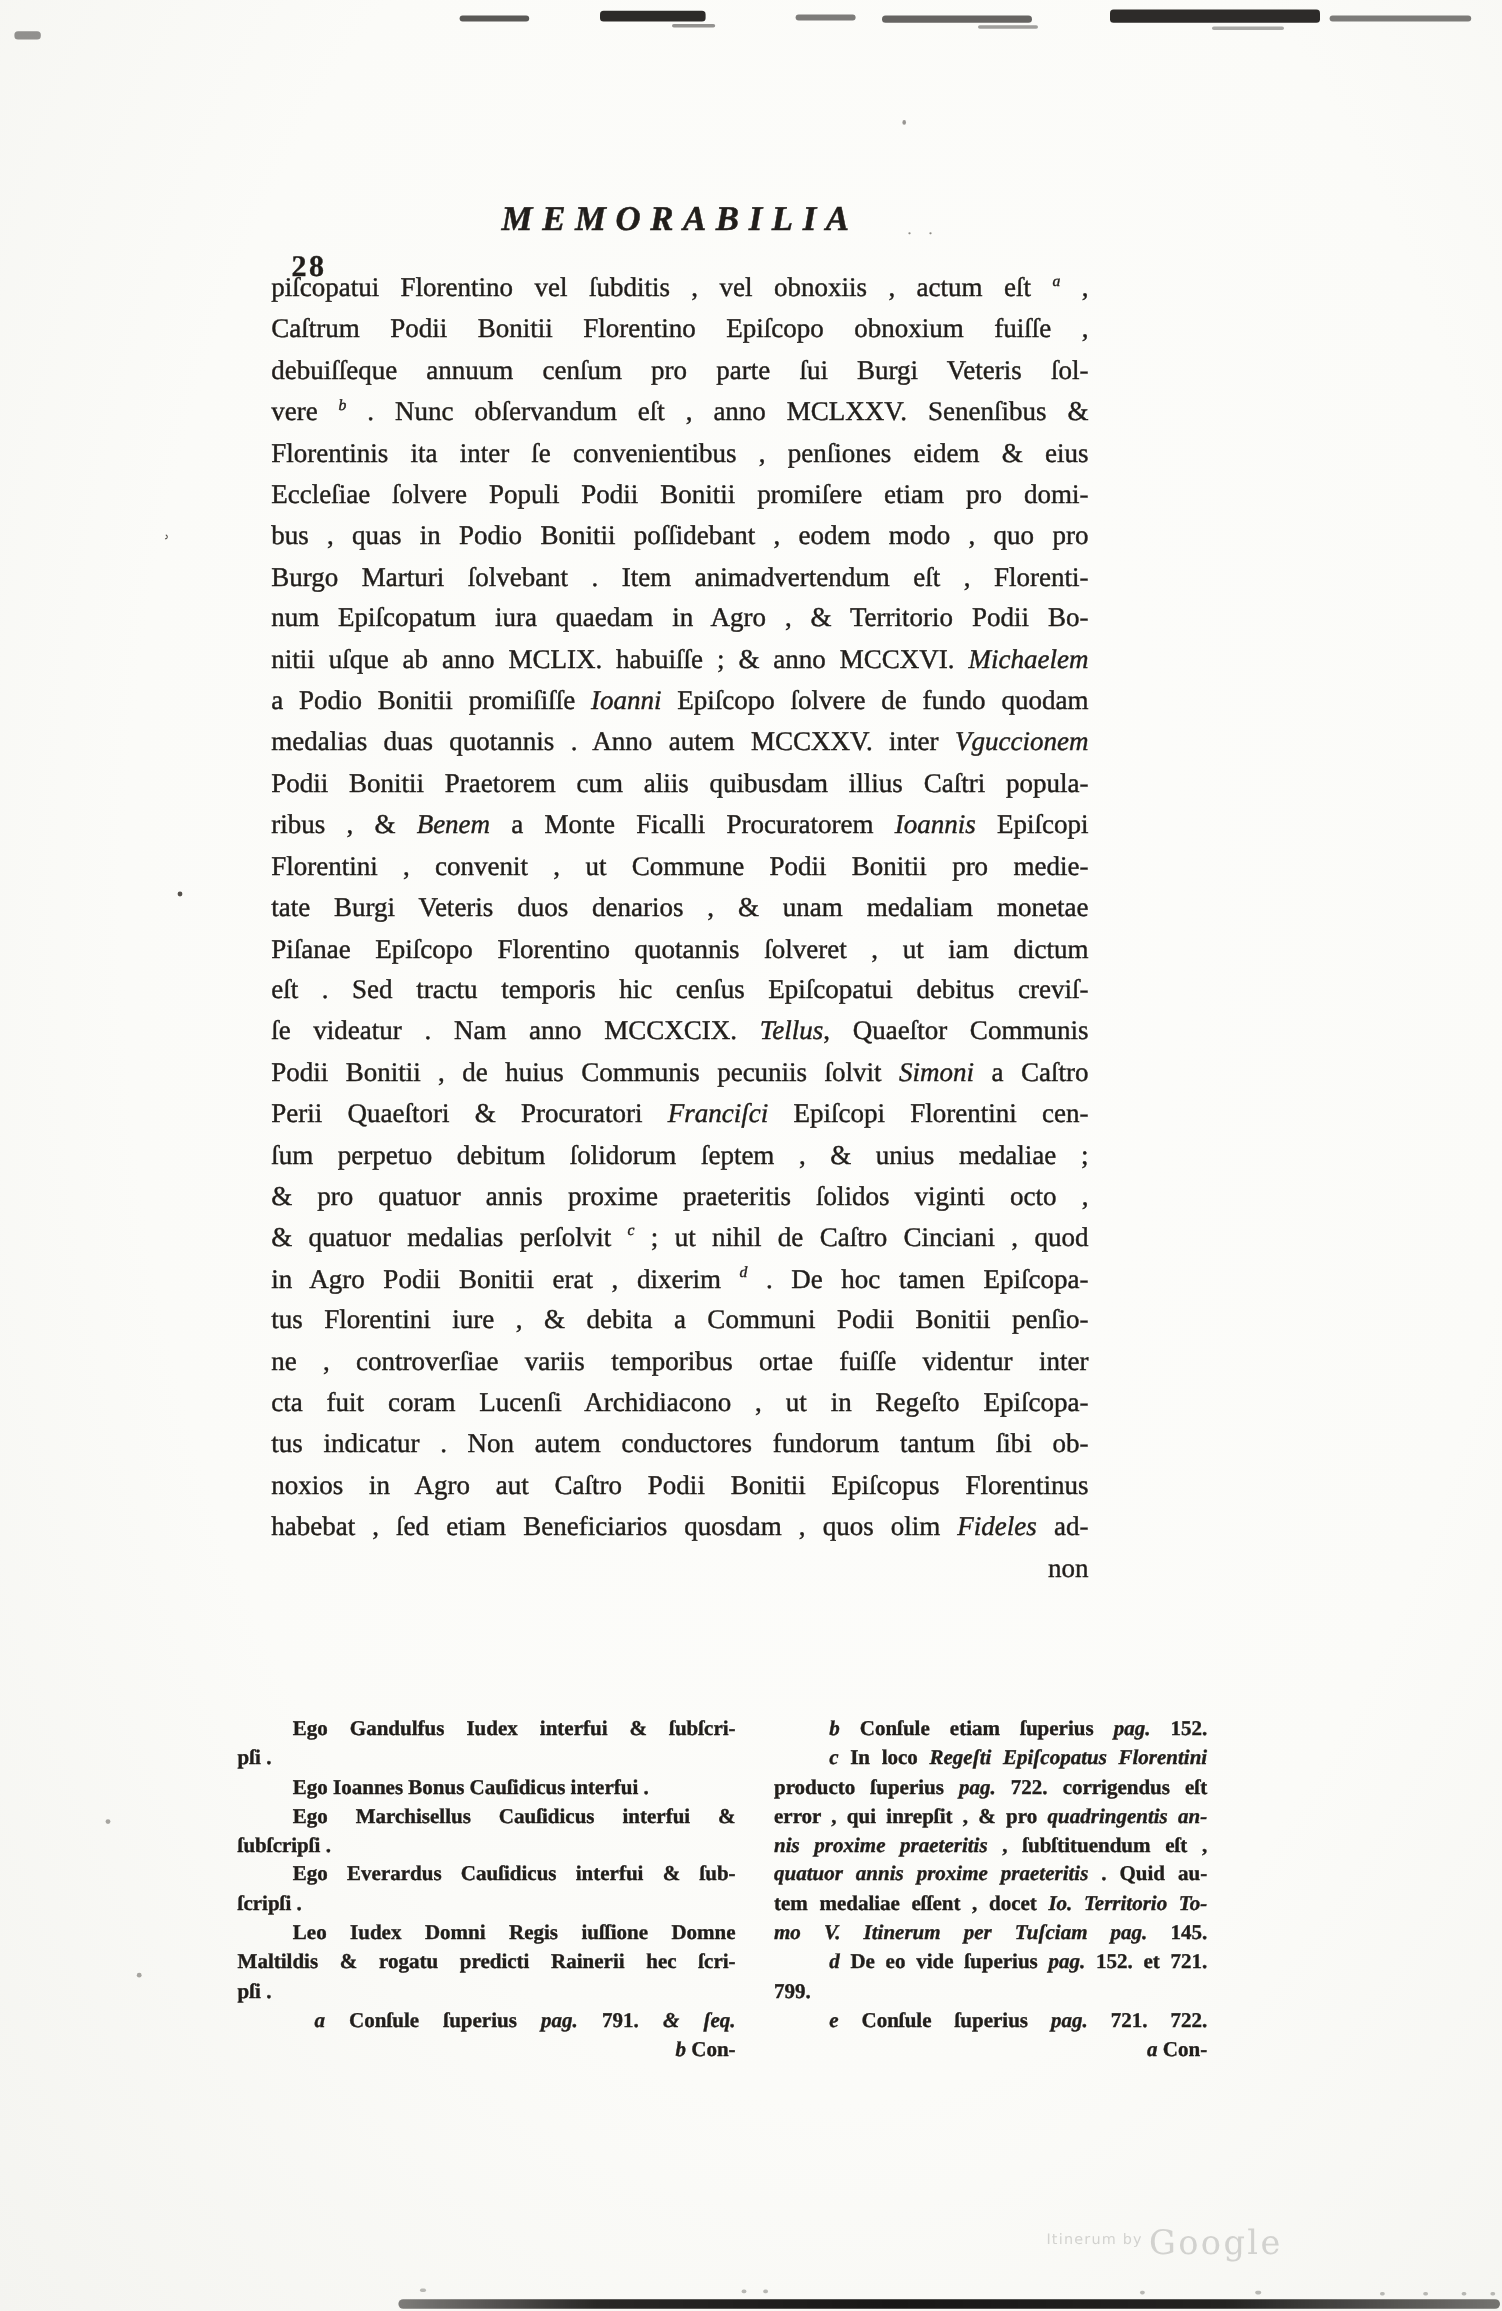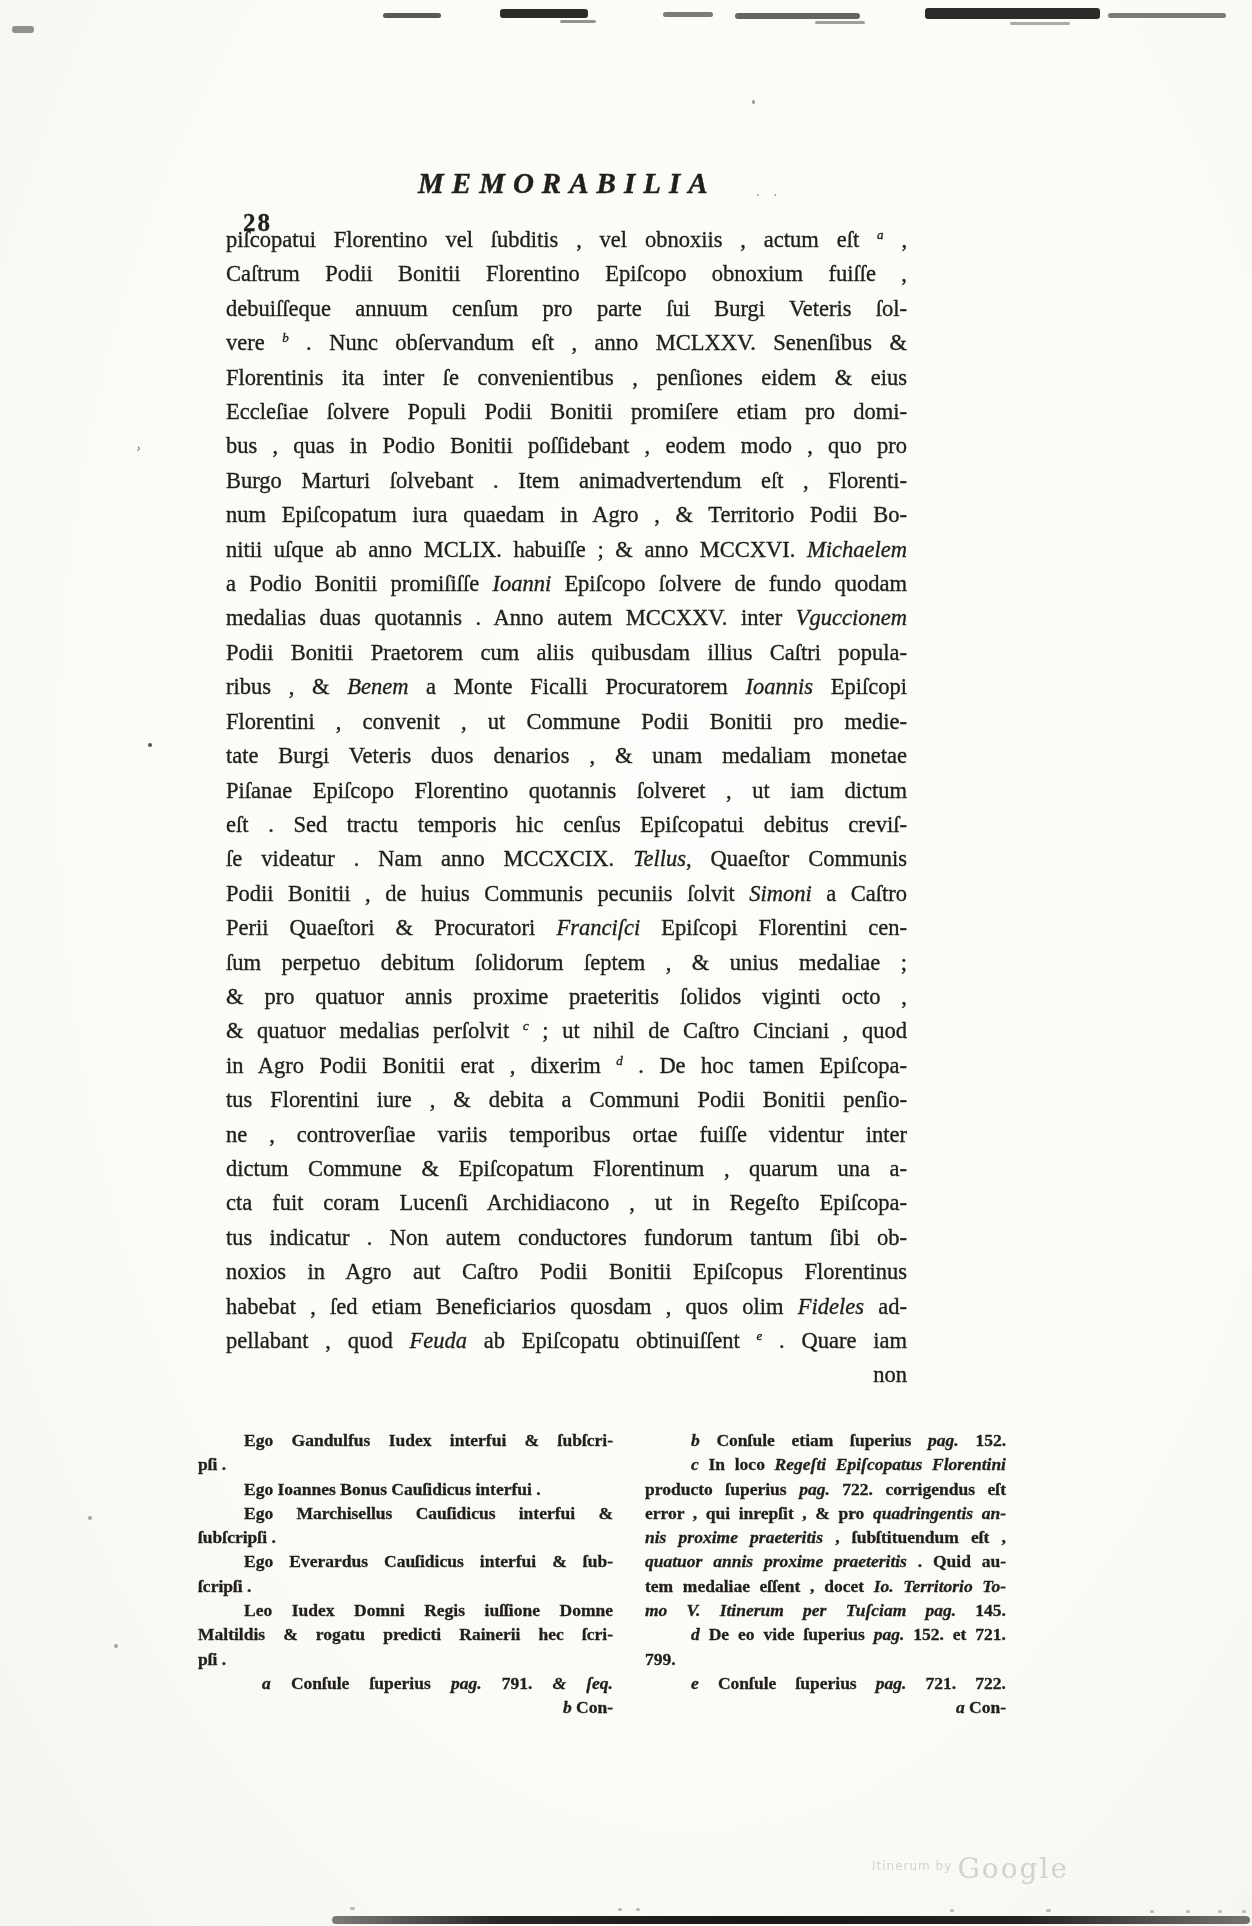--- a/index.html
+++ b/index.html
@@ -125,26 +125,24 @@
       <div class="tline">eſt . Sed tractu temporis hic cenſus Epiſcopatui debitus creviſ-</div>
       <div class="tline">ſe videatur . Nam anno MCCXCIX. <em>Tellus</em>, Quaeſtor Communis</div>
       <div class="tline">Podii Bonitii , de huius Communis pecuniis ſolvit <em>Simoni</em> a Caſtro</div>
       <div class="tline">Perii Quaeſtori &amp; Procuratori <em>Franciſci</em> Epiſcopi Florentini cen-</div>
       <div class="tline">ſum perpetuo debitum ſolidorum ſeptem , &amp; unius medaliae ;</div>
       <div class="tline">&amp; pro quatuor annis proxime praeteritis ſolidos viginti octo ,</div>
       <div class="tline">&amp; quatuor medalias perſolvit <sup class="fnref">c</sup> ; ut nihil de Caſtro Cinciani , quod</div>
       <div class="tline">in Agro Podii Bonitii erat , dixerim <sup class="fnref">d</sup> . De hoc tamen Epiſcopa-</div>
       <div class="tline">tus Florentini iure , &amp; debita a Communi Podii Bonitii penſio-</div>
       <div class="tline">ne , controverſiae variis temporibus ortae fuiſſe videntur inter</div>
-      <div class="tline">dictum Commune &amp; Epiſcopatum Florentinum , quarum una a-</div>
       <div class="tline">cta fuit coram Lucenſi Archidiacono , ut in Regeſto Epiſcopa-</div>
       <div class="tline">tus indicatur . Non autem conductores fundorum tantum ſibi ob-</div>
       <div class="tline">noxios in Agro aut Caſtro Podii Bonitii Epiſcopus Florentinus</div>
       <div class="tline">habebat , ſed etiam Beneficiarios quosdam , quos olim <em>Fideles</em> ad-</div>
-      <div class="tline">pellabant , quod <em>Feuda</em> ab Epiſcopatu obtinuiſſent <sup class="fnref">e</sup> . Quare iam</div>
       <div class="tline tright">non</div>
     </div>
 
   <div id="fn-left" class="fncol fnleft">
       <div class="tline ind1">Ego Gandulfus Iudex interfui &amp; ſubſcri-</div>
       <div class="tline tleft">pſi .</div>
       <div class="tline tleft ind1">Ego Ioannes Bonus Cauſidicus interfui .</div>
       <div class="tline ind1">Ego Marchisellus Cauſidicus interfui &amp;</div>
       <div class="tline tleft">ſubſcripſi .</div>
       <div class="tline ind1">Ego Everardus Cauſidicus interfui &amp; ſub-</div>

